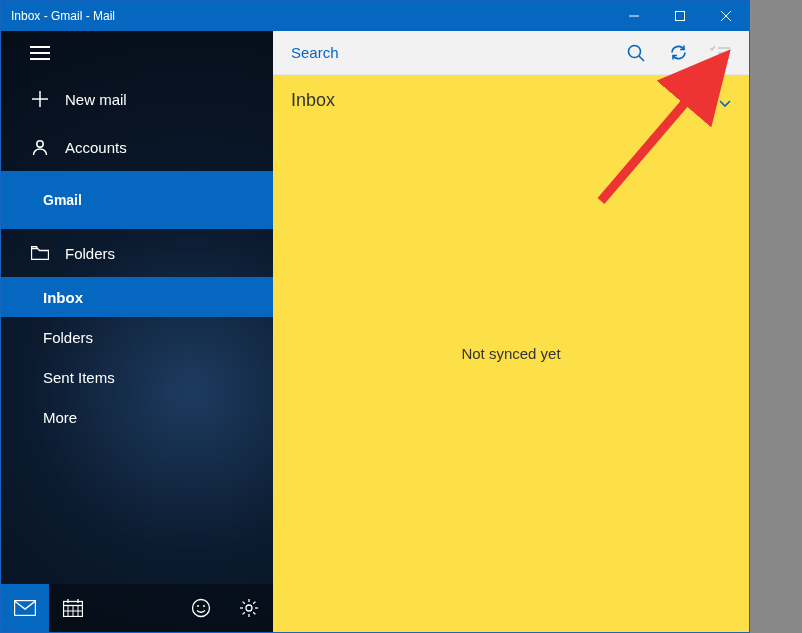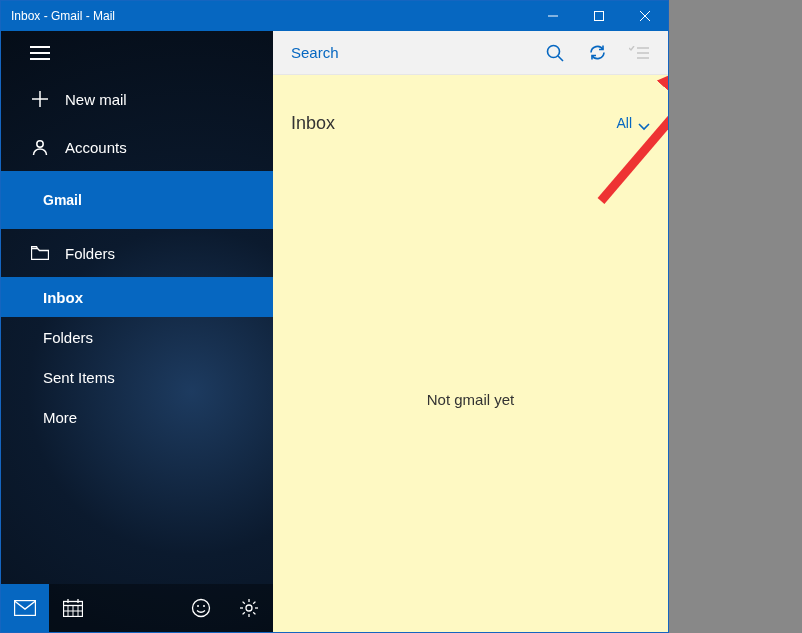--- a/index.html
+++ b/index.html
@@ -1,18 +1,18 @@
 <!DOCTYPE html>
 <html><head>
 <meta charset="utf-8">
 <style>
   html,body{margin:0;padding:0;font-family:"Segoe UI",Arial,sans-serif;background:#888;}
   *{box-sizing:border-box;}
   .window{
-    width:669px;height:633px;position:relative;margin:0;
+    width:750px;height:633px;position:relative;margin:0;
     border:1px solid #1565c0;background:#fff;overflow:hidden;
   }
   
   .titlebar{
     height:30px;background:#0667c1;color:#fff;display:flex;align-items:center;
     font-size:12px;
   }
   .titlebar .title{padding-left:10px;flex:1;}
   .winbtn{width:46px;height:30px;display:flex;align-items:center;justify-content:center;}
   .winbtn svg{stroke:#fff;}
@@ -33,21 +33,21 @@
   .sidebar .acct .name{font-weight:600;font-size:14px;}
   .sidebar .acct .email{font-size:13px;margin-top:2px;display:flex;align-items:center;}
   .sidebar .acct .redact{display:inline-block;width:98px;height:13px;background:#000;margin-right:1px;}
   .sidebar .selfolder{background:#0667c1;font-weight:600;}
   .spacer{flex:1;}
   .bottombar{height:48px;display:flex;align-items:center;background:rgba(0,0,0,0.35);}
   .bottombar .bbtn{width:48px;height:48px;display:flex;align-items:center;justify-content:center;}
   .bottombar .bbtn.active{background:#0667c1;}
   .bottombar .bspacer{flex:1;}
   
-  .content{flex:1;display:flex;flex-direction:column;background:#fef9c3;gap:23px;}
+  .content{flex:1;display:flex;flex-direction:column;background:#fde047;}
   .searchbar{
     height:44px;background:#f2f2f2;display:flex;align-items:center;padding:0 8px 0 18px;
     border-bottom:1px solid #e6e6e6;
   }
   .searchbar .ph{flex:1;color:#0667c1;font-size:15px;}
   .iconbtn{width:42px;height:44px;display:flex;align-items:center;justify-content:center;}
   .iconbtn.dim svg{stroke:#bbb;fill:#bbb;}
   .listhdr{height:50px;display:flex;align-items:center;padding:0 18px;}
   .listhdr .hname{font-size:18px;color:#333;flex:1;}
   .listhdr .filter{color:#0667c1;font-size:14px;display:flex;align-items:flex-end;gap:6px;}
@@ -237,21 +237,21 @@
           <span>All</span>
           <span>
             <svg width="12" height="8" viewBox="0 0 12 8">
                 <path d="M1 1 l5 5 l5 -5" fill="none" stroke="#0667c1" stroke-width="1.6"></path>
               </svg>
           </span>
         </div>
       </div>
 
       <div class="emptymsg">
-        <span>Not gmail yet</span>
+        <span>Not synced yet</span>
       </div>
     </div>
   </div>
 
   <svg class="arrow" style="left:580px;top:40px;" width="180" height="170">
     <defs>
       <marker id="ah" markerWidth="8" markerHeight="8" refX="6" refY="4" orient="auto">
         <path d="M0 0 L8 4 L0 8 z" fill="#e33"></path>
       </marker>
     </defs>

